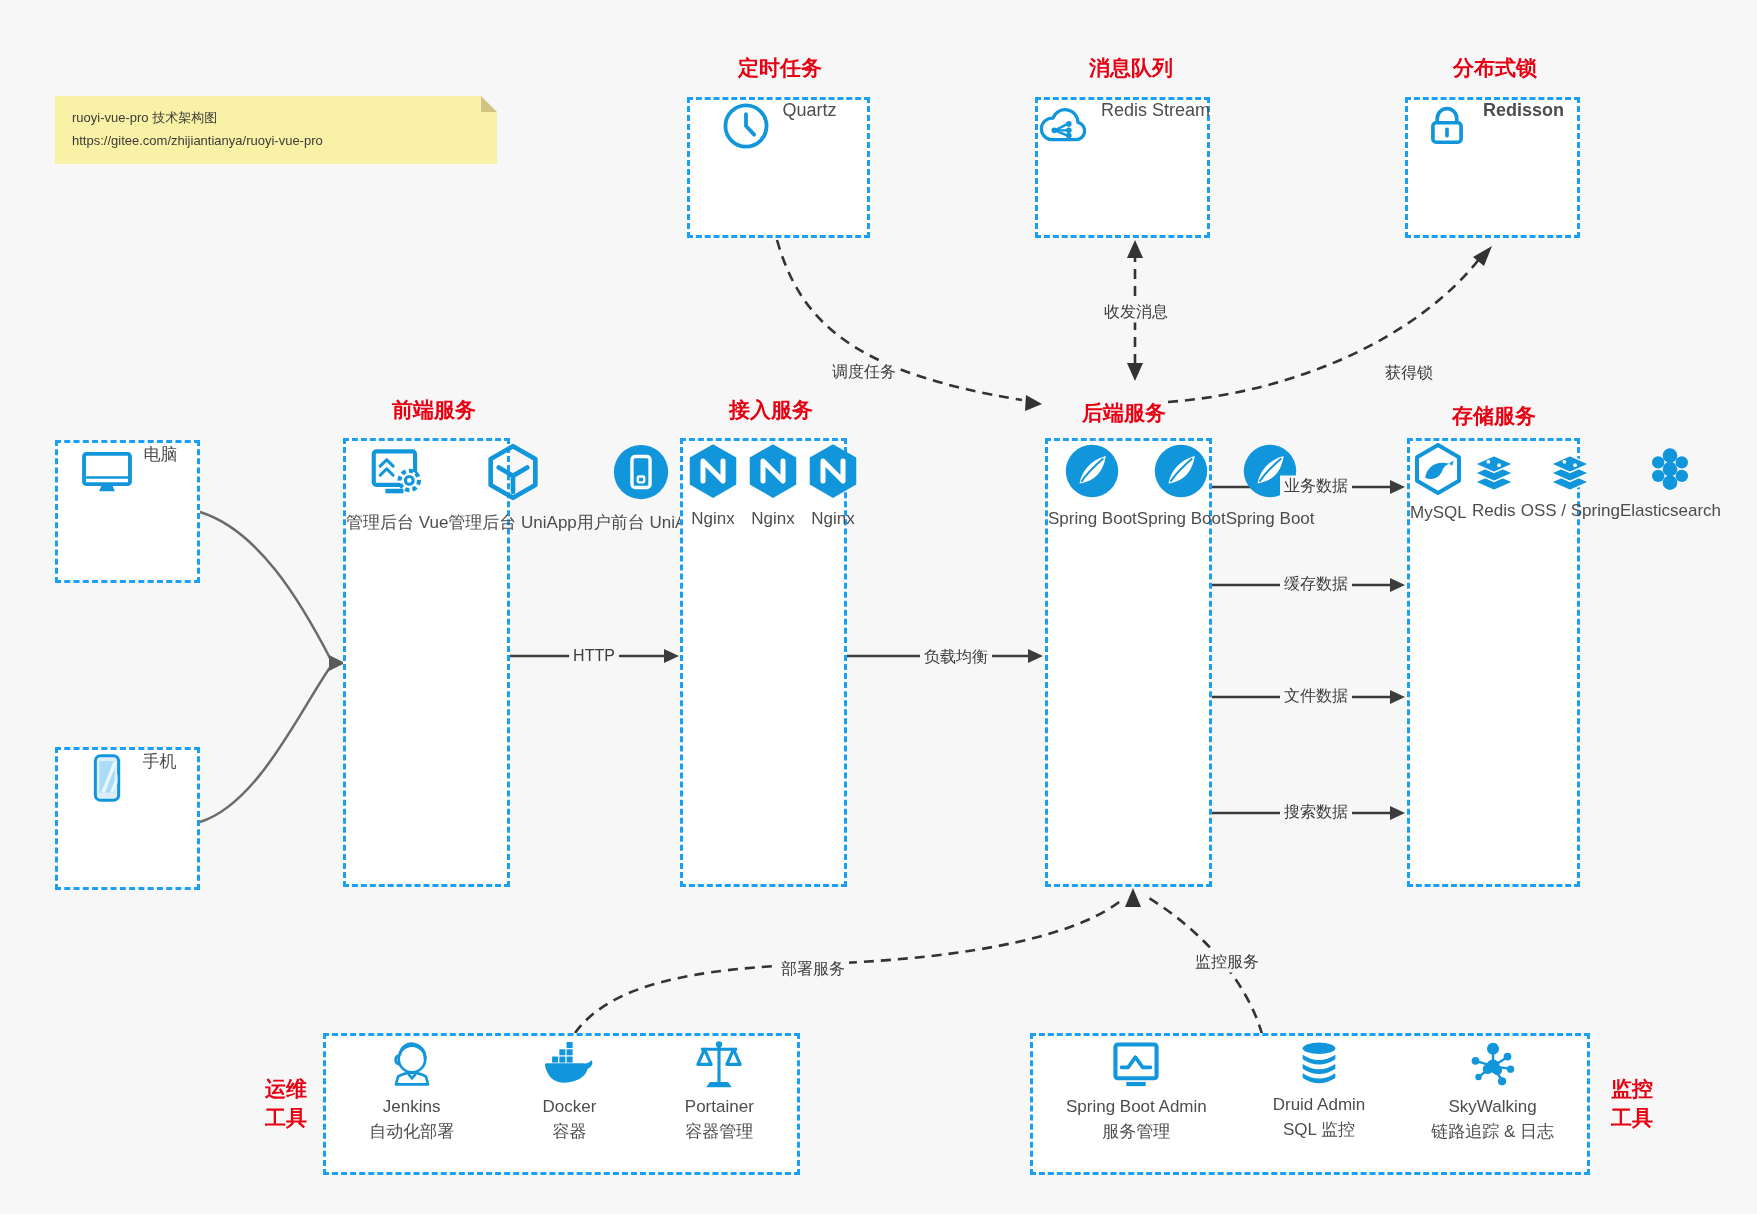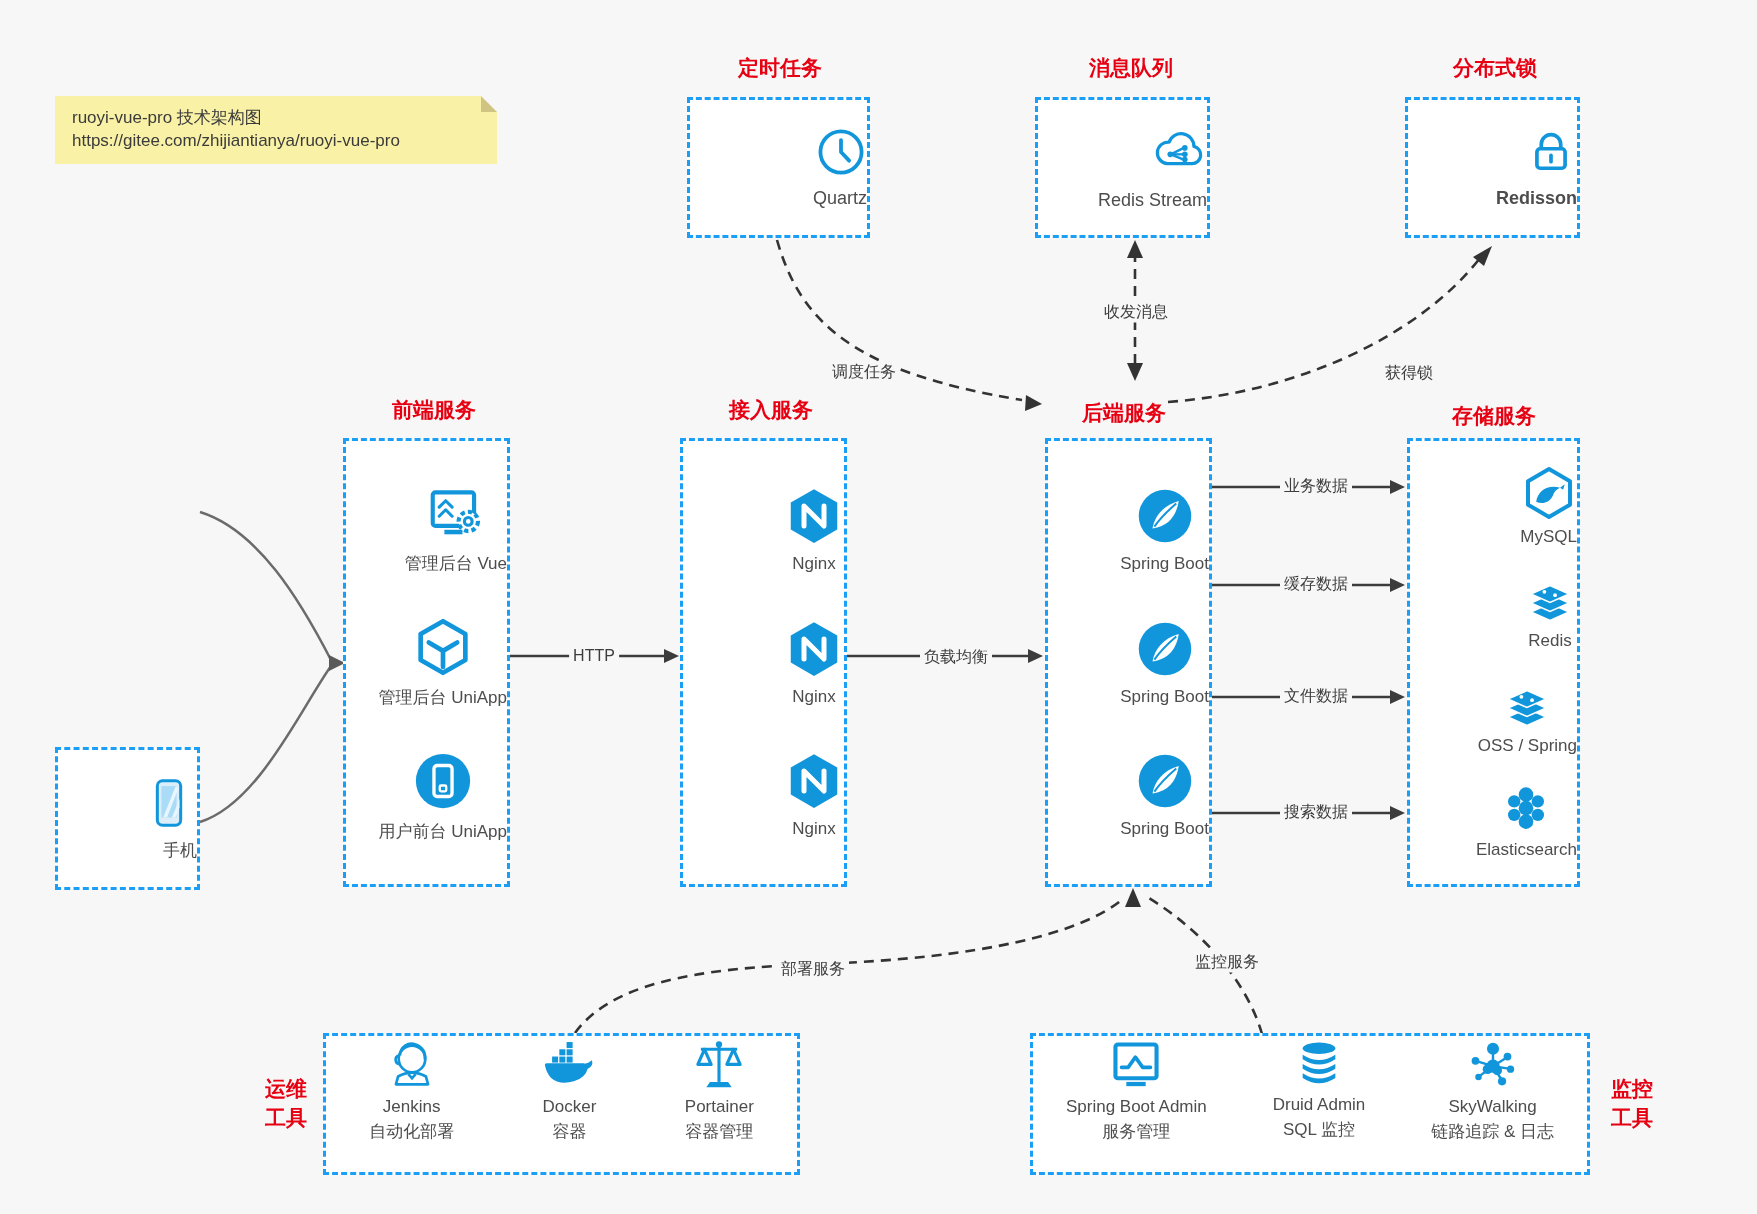--- a/index.html
+++ b/index.html
@@ -1,38 +1,38 @@
 <!DOCTYPE html>
 <html><head>
 <meta charset="utf-8">
 <style>
   html,body{margin:0;padding:0;background:#f7f7f8;}
   .canvas{position:relative;width:1757px;height:1214px;background:#f7f7f8;
           font-family:"Liberation Sans","DejaVu Sans",sans-serif;overflow:hidden;}
   .overlay{position:absolute;left:0;top:0;width:1757px;height:1214px;pointer-events:none;}
   .dbox{position:absolute;border:3px dashed #1b9ef5;background:#fff;box-sizing:border-box;
-        display:flex;flex-direction:column;align-items:flex-end;}
+        display:flex;flex-direction:row;align-items:flex-start;}
   .topbox{justify-content:center;gap:10px;}
   .colbox{justify-content:space-evenly;}
   .clientbox{justify-content:center;gap:8px;}
   .rowbox{flex-direction:row;justify-content:space-around;align-items:flex-start;}
   .item{display:flex;flex-direction:column;align-items:center;gap:8px;}
   .sitem{display:flex;flex-direction:column;align-items:center;gap:6px;}
   .bitem{display:flex;flex-direction:column;align-items:center;gap:3px;}
   .lbl{font-size:17px;color:#4d4d4d;white-space:nowrap;}
   .toplbl{font-size:18px;color:#4d4d4d;white-space:nowrap;}
   .bname{font-size:17px;color:#4d4d4d;white-space:nowrap;}
   .bdesc{font-size:17px;color:#4d4d4d;white-space:nowrap;}
   .red-title{position:absolute;color:#e60012;font-size:21px;font-weight:bold;
              transform:translate(-50%,-50%);white-space:nowrap;}
   .red-title.two-line{text-align:center;line-height:29px;}
   .edge-label{position:absolute;transform:translate(-50%,-50%);font-size:16px;color:#3d3d3d;
               background:#f7f7f8;padding:0 4px;white-space:nowrap;}
   .note{position:absolute;left:55px;top:96px;width:442px;height:68px;background:#f9f1a5;
-        box-sizing:border-box;padding:10px 0 0 17px;line-height:23px;font-size:17px;color:#3b3b3b;}
+        box-sizing:border-box;padding:10px 0 0 17px;line-height:23px;font-size:13px;color:#3b3b3b;}
   .note .fold{position:absolute;right:0;top:0;width:0;height:0;
         border-top:16px solid #f7f7f8;border-left:16px solid #cfc482;}
   .note div{white-space:nowrap;}
   svg{display:block;}
 </style>
 </head>
 <body>
 
 <div class="canvas">
 
@@ -130,20 +130,30 @@
     <span>
       <svg viewBox="0 0 48 48" width="52" height="52">
           <path d="M15 21 v-4 a9 9 0 0 1 18 0 v4" fill="none" stroke="#1296db" stroke-width="3.4"></path>
           <rect x="11" y="21" width="26" height="18" rx="3" fill="none" stroke="#1296db" stroke-width="3.4"></rect>
           <line x1="24" y1="27" x2="24" y2="33" stroke="#1296db" stroke-width="3.4" stroke-linecap="round"></line>
         </svg>
     </span>
     <span class="toplbl">Redisson</span>
   </div>
 
+  <div class="dbox clientbox" style="left:55px;top:440px;width:145px;height:143px;">
+    <span>
+      <svg viewBox="0 0 48 48" width="58" height="58">
+          <rect x="5" y="9" width="38" height="25" rx="2" fill="none" stroke="#1296db" stroke-width="3.2"></rect>
+          <line x1="6" y1="28.5" x2="42" y2="28.5" stroke="#1296db" stroke-width="2"></line>
+          <path d="M20 34 h8 l2.5 6 h-13 z" fill="#1296db"></path>
+        </svg>
+    </span>
+    <span class="lbl">电脑</span>
+  </div>
 
   <div class="dbox clientbox" style="left:55px;top:747px;width:145px;height:143px;">
     <span>
       <svg viewBox="0 0 48 48" width="56" height="56">
           <rect x="14" y="5" width="20" height="38" rx="4.5" fill="#ddeefb" stroke="#1296db" stroke-width="2.6"></rect>
           <rect x="17.5" y="9.5" width="13" height="27" fill="#aadcf7"></rect>
           <path d="M19 36.5 L29.5 10 h3.2 L22.3 36.5 Z" fill="#e8f6ff"></path>
           <path d="M26.5 36.5 l6.5 -16 v7.5 l-3.4 8.5 z" fill="#e8f6ff"></path>
         </svg>
     </span>

